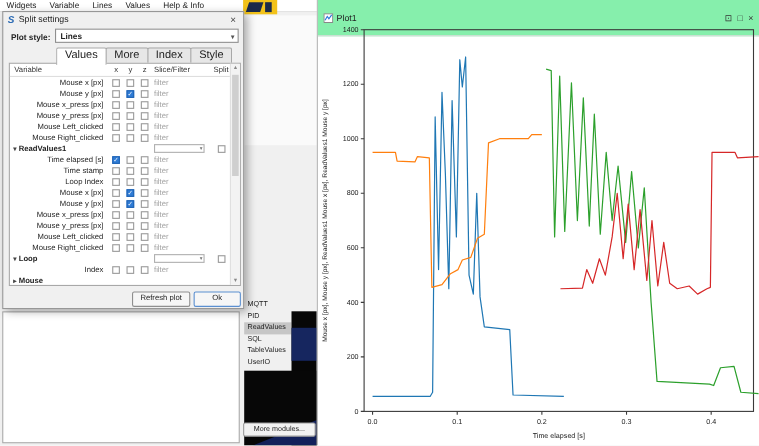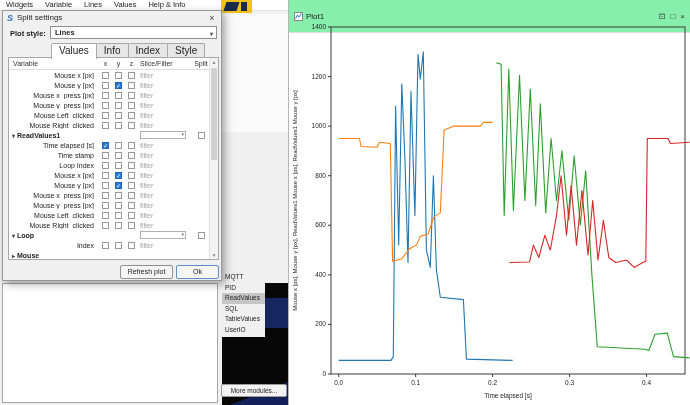--- a/index.html
+++ b/index.html
@@ -120,21 +120,21 @@
     <span class="dlg-title">Split settings</span>
     <span class="dlg-close">×</span>
   </div>
   <div class="abs ps-label">Plot style:</div>
   <div class="abs ps-select">
     <span>Lines</span>
     <span class="dd-ar">▾</span>
   </div>
   <div class="abs tabs">
       <div class="tab active">Values</div>
-      <div class="tab">Info</div>
+      <div class="tab">More</div>
       <div class="tab">Index</div>
       <div class="tab">Style</div>
     </div>
   <div class="abs vtable">
     <div class="thead">
         <div class="c-var">Variable</div>
         <div class="c-axis">x</div>
         <div class="c-axis">y</div>
         <div class="c-axis">z</div>
         <div class="c-slice">Slice/Filter</div>

